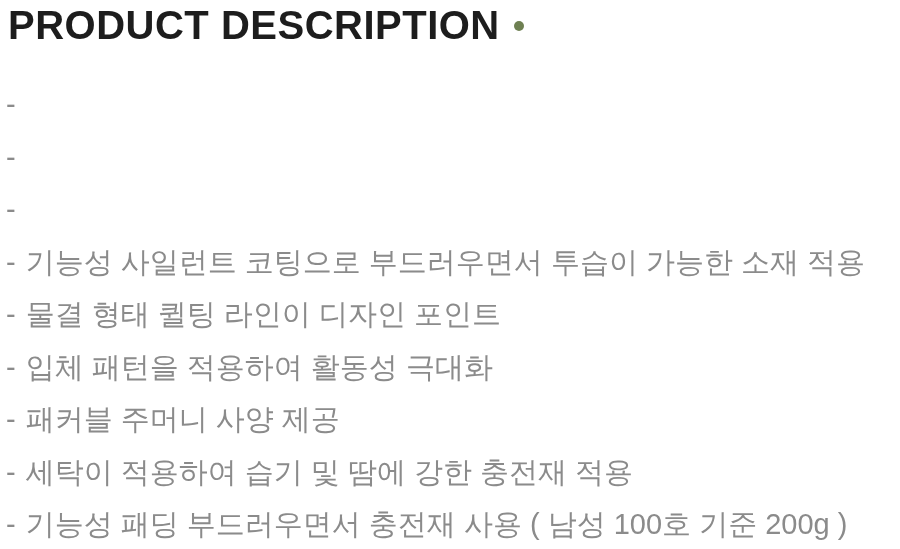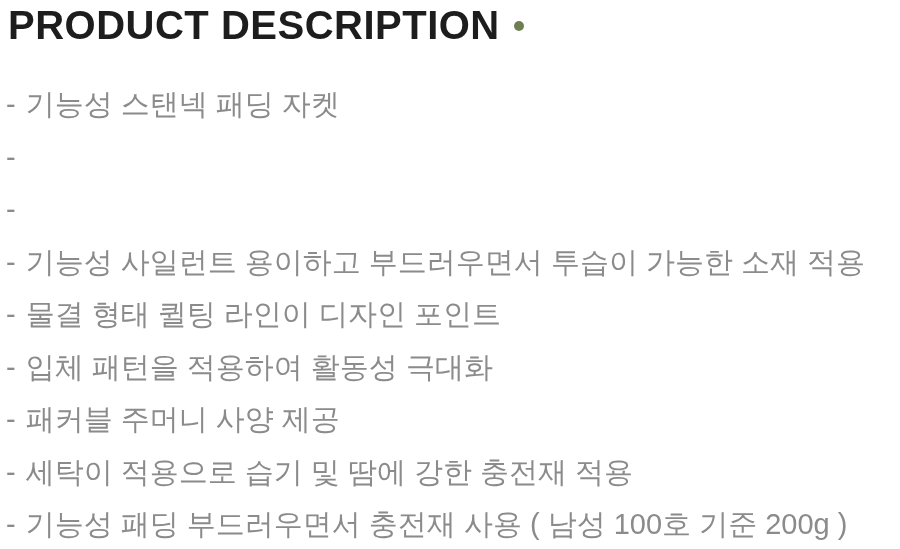--- a/index.html
+++ b/index.html
@@ -62,47 +62,46 @@
 <div class="page">
 
   <div class="heading-row">
     <h1 class="heading" style="color: rgb(29, 29, 29);">PRODUCT DESCRIPTION</h1>
     <span class="accent-dot" style="background: rgb(110, 128, 82);"></span>
   </div>
 
   <div class="desc-list">
     <div class="desc-line" style="color: rgb(139, 139, 139);">
       <span class="bullet">-</span>
-      <span>기능성 스탠넥 패딩 자켓</span>
     </div>
     <div class="desc-line" style="color: rgb(139, 139, 139);">
       <span class="bullet">-</span>
     </div>
     <div class="desc-line" style="color: rgb(139, 139, 139);">
       <span class="bullet">-</span>
     </div>
     <div class="desc-line" style="color: rgb(139, 139, 139);">
       <span class="bullet">-</span>
-      <span>기능성 사일런트 용이하고 부드러우면서 투습이 가능한 소재 적용</span>
+      <span>기능성 사일런트 코팅으로 부드러우면서 투습이 가능한 소재 적용</span>
     </div>
     <div class="desc-line" style="color: rgb(139, 139, 139);">
       <span class="bullet">-</span>
       <span>물결 형태 퀼팅 라인이 디자인 포인트</span>
     </div>
     <div class="desc-line" style="color: rgb(139, 139, 139);">
       <span class="bullet">-</span>
       <span>입체 패턴을 적용하여 활동성 극대화</span>
     </div>
     <div class="desc-line" style="color: rgb(139, 139, 139);">
       <span class="bullet">-</span>
       <span>패커블 주머니 사양 제공</span>
     </div>
     <div class="desc-line" style="color: rgb(139, 139, 139);">
       <span class="bullet">-</span>
-      <span>세탁이 적용으로 습기 및 땀에 강한 충전재 적용</span>
+      <span>세탁이 적용하여 습기 및 땀에 강한 충전재 적용</span>
     </div>
     <div class="desc-line" style="color: rgb(139, 139, 139);">
       <span class="bullet">-</span>
       <span>기능성 패딩 부드러우면서 충전재 사용 ( 남성 100호 기준 200g )</span>
     </div>
   </div>
 
 </div>
 
 </body></html>

